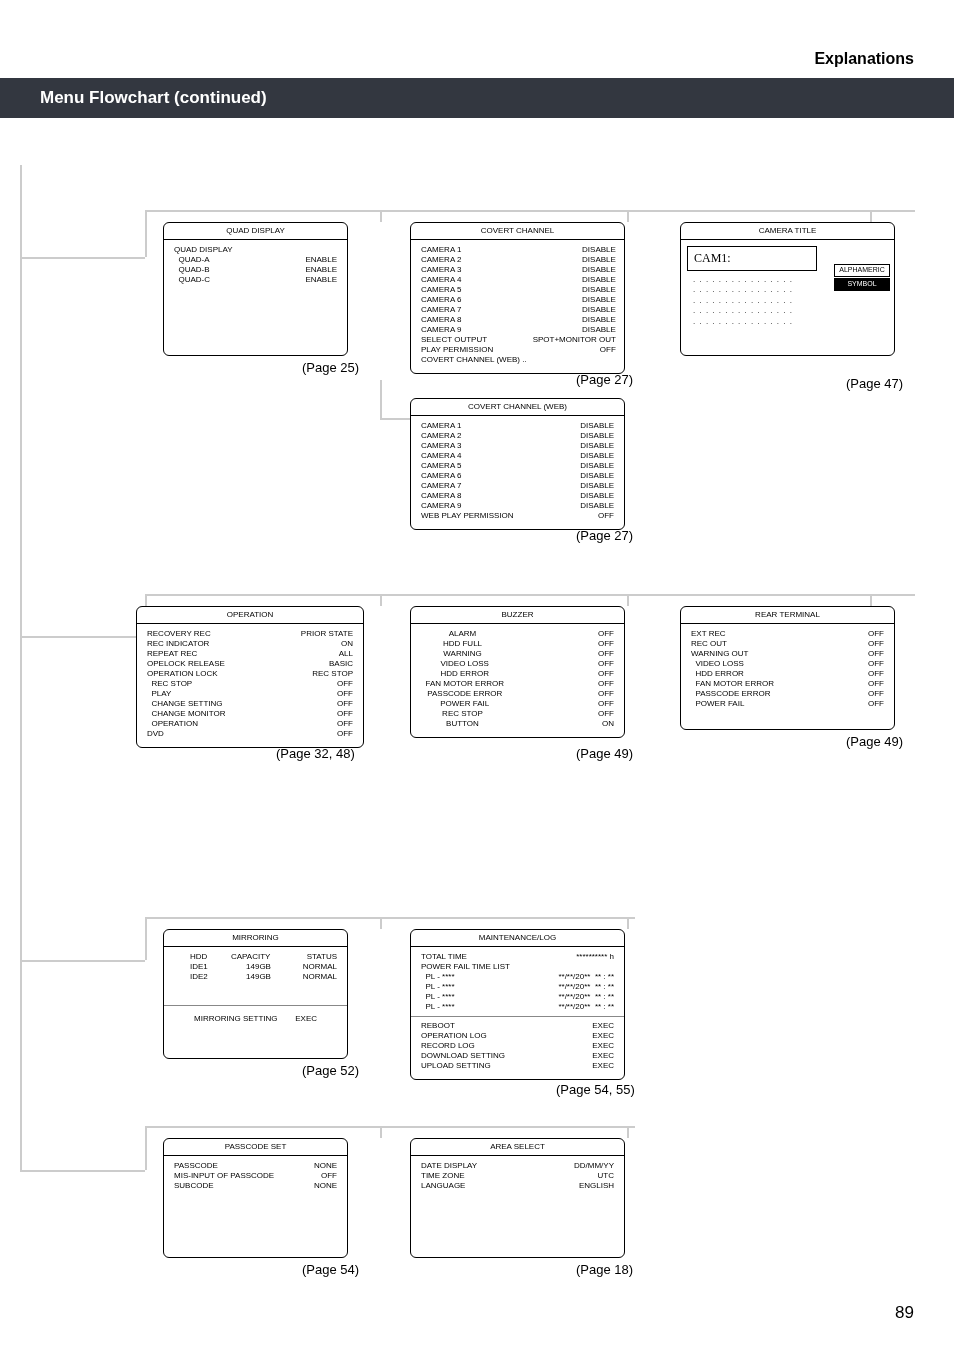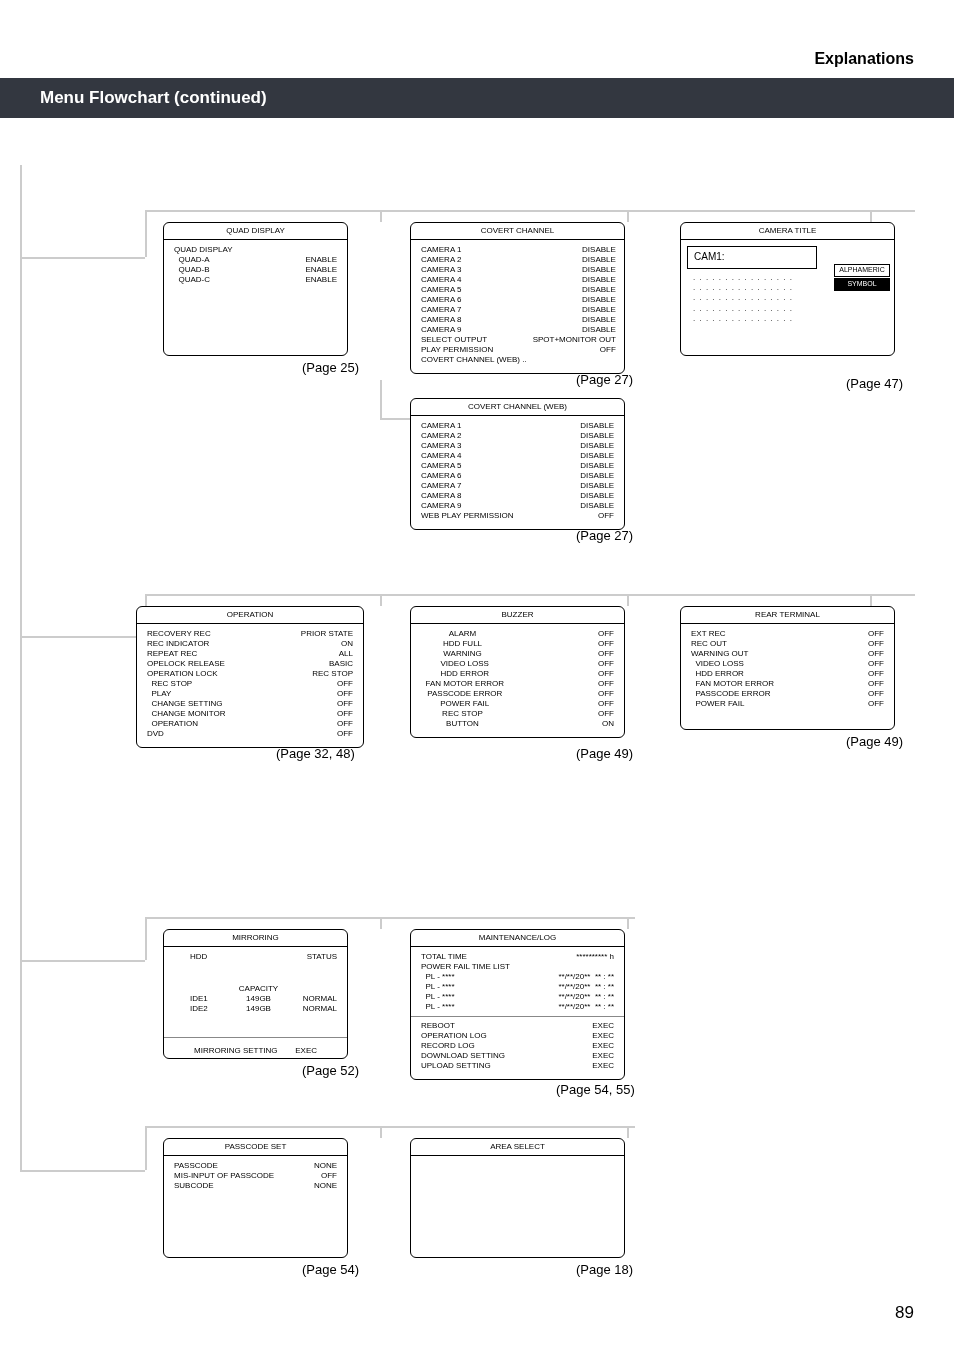--- a/index.html
+++ b/index.html
@@ -81,22 +81,23 @@
     position: absolute;
     font-size: 13px;
   }
   .camtitle-inner {
     position: relative;
     padding: 6px;
   }
   .cam-sub {
     border: 1px solid #000;
     padding: 4px 6px;
-    font-size: 10px;
+    font-size: 12px;
     margin-bottom: 2px;
+    font-family: Liberation Serif, serif;
   }
   .cam-dots {
     font-size: 8px;
     letter-spacing: 1px;
     padding: 2px 6px;
     line-height: 1.3;
   }
   .cam-btn {
     position: absolute;
     border: 1px solid #000;
@@ -328,21 +329,21 @@
 OFF</div>
   </div>
 </div>
 <div class="page-ref" style="left:846px; top:734px;">(Page 49)</div>
 
 <div class="box" style="left:163px; top:929px; width:185px; height:130px;">
   <div class="box-title">MIRRORING</div>
   <div class="mir-table">
     <div class="mir-row">
       <span style="width:40px;">HDD</span>
-      <span style="width:55px; text-align:center;margin-top:32px;">CAPACITY</span>
+      <span style="width:55px; ">CAPACITY</span>
       <span style="width:50px; text-align:right;">STATUS</span>
     </div>
     <div class="mir-row">
       <span style="width:40px;">IDE1</span>
       <span style="width:55px; text-align:center;">149GB</span>
       <span style="width:50px; text-align:right;">NORMAL</span>
     </div>
     <div class="mir-row">
       <span style="width:40px;">IDE2</span>
       <span style="width:55px; text-align:center;">149GB</span>
@@ -396,16 +397,24 @@
 SUBCODE</div>
     <div class="col-r" style="white-space:pre;">NONE
 OFF
 NONE</div>
   </div>
 </div>
 <div class="page-ref" style="left:302px; top:1262px;">(Page 54)</div>
 
 <div class="box" style="left:410px; top:1138px; width:215px; height:120px;">
   <div class="box-title">AREA SELECT</div>
+  <div class="box-body">
+    <div class="col" style="white-space:pre;">DATE DISPLAY
+TIME ZONE
+LANGUAGE</div>
+    <div class="col-r" style="white-space:pre;">DD/MM/YY
+UTC
+ENGLISH</div>
+  </div>
 </div>
 <div class="page-ref" style="left:576px; top:1262px;">(Page 18)</div>
 
 <div class="page-num">89</div>
 
 </body></html>

